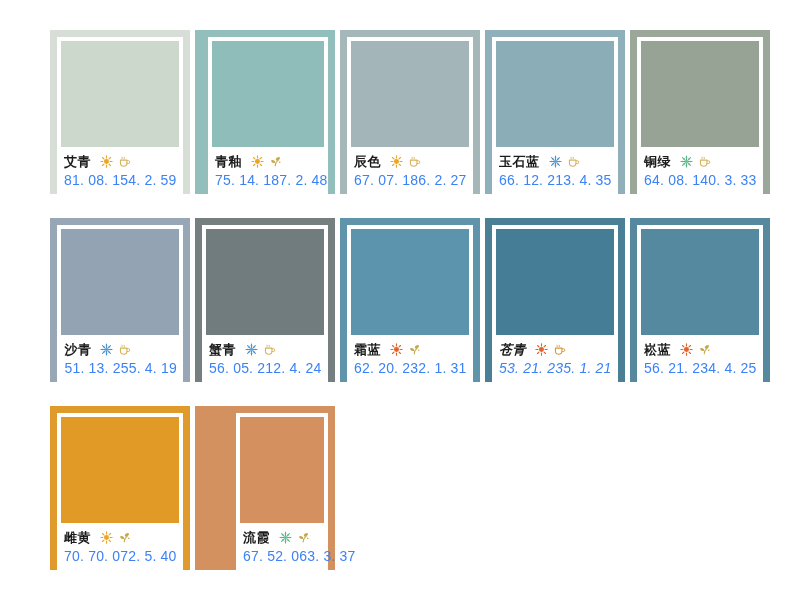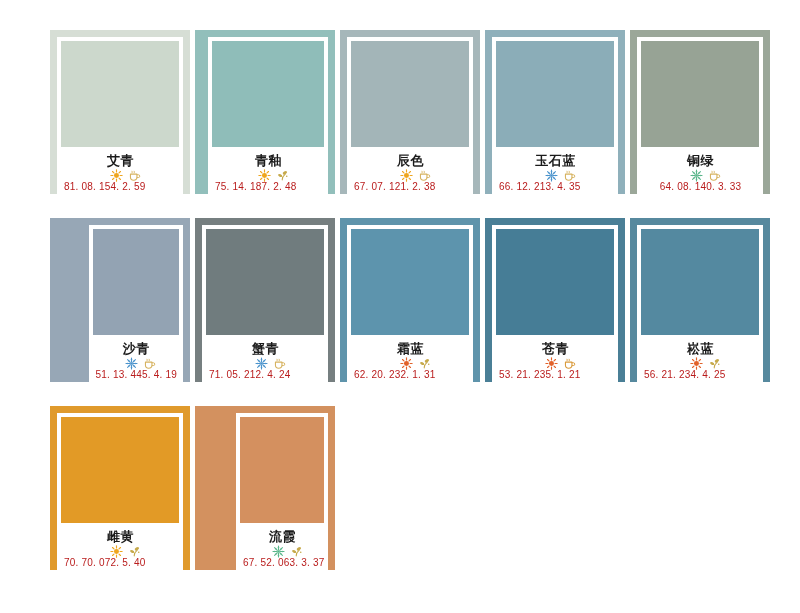--- a/index.html
+++ b/index.html
@@ -57,21 +57,21 @@
 
   .label-block {
     background: #ffffff;
     padding: 6px 2px 0 3px;
     box-sizing: border-box;
     flex: 1;
   }
 
   .name-line {
     display: flex;
-    flex-direction: column;
+    flex-direction: row;
     align-items: center;
     height: 17px;
   }
 
   .cname {
     font-family: "DejaVu Sans", "Liberation Sans", sans-serif;
     font-size: 13px;
     font-weight: 700;
     color: #1b1b1b;
     letter-spacing: 0.5px;
@@ -88,26 +88,26 @@
   }
 
   .icon {
     width: 13px;
     height: 13px;
     display: block;
   }
 
   .code {
     font-family: "Liberation Sans", "DejaVu Sans", sans-serif;
-    font-size: 10px;
+    font-size: 14px;
     font-weight: 400;
-    color: #b91c1c;
+    color: #3b82f6;
     letter-spacing: 0.2px;
     line-height: 17px;
-    margin-top: 8px;
+    margin-top: 2px;
     white-space: nowrap;
   }
 </style>
 </head>
 <body>
 
 <div id="grid">
     <div class="row">
       <div class="card" style="background: rgb(214, 222, 213);">
         <div class="card-inner">
@@ -188,21 +188,21 @@
                   <line x1="16.66690475583121" y1="7.333095244168786" x2="19.353910524340094" y2="4.646089475659904" stroke="#efa61e" stroke-width="2.1" stroke-linecap="round"></line>
                 </svg>
                 <svg viewBox="0 0 24 24" class="icon">
                   <path d="M4.5 9.5 h12 v5.2 a6 6 0 0 1 -12 0 z" fill="none" stroke="#d6b25e" stroke-width="2" stroke-linejoin="round"></path>
                   <path d="M16.8 10.6 h2.3 a2.6 2.6 0 0 1 0 5.2 h-2.0" fill="none" stroke="#d6b25e" stroke-width="1.8" stroke-linecap="round"></path>
                   <path d="M7.5 7.2 q1.2 -1.6 0 -3.2" fill="none" stroke="#d6b25e" stroke-width="1.6" stroke-linecap="round"></path>
                   <path d="M11.5 7.2 q1.2 -1.6 0 -3.2" fill="none" stroke="#d6b25e" stroke-width="1.6" stroke-linecap="round"></path>
                 </svg>
               </span>
             </div>
-            <div class="code">67. 07. 121. 2. 38</div>
+            <div class="code">67. 07. 186. 2. 27</div>
           </div>
         </div>
       </div>
       <div class="card" style="background: rgb(143, 176, 187);">
         <div class="card-inner">
           <div class="swatch" style="background: rgb(139, 173, 184);"></div>
           <div class="label-block">
             <div class="name-line">
               <span class="cname">玉石蓝</span>
               <span class="icons">
@@ -230,21 +230,21 @@
                   <path d="M16.8 10.6 h2.3 a2.6 2.6 0 0 1 0 5.2 h-2.0" fill="none" stroke="#d6b25e" stroke-width="1.8" stroke-linecap="round"></path>
                   <path d="M7.5 7.2 q1.2 -1.6 0 -3.2" fill="none" stroke="#d6b25e" stroke-width="1.6" stroke-linecap="round"></path>
                   <path d="M11.5 7.2 q1.2 -1.6 0 -3.2" fill="none" stroke="#d6b25e" stroke-width="1.6" stroke-linecap="round"></path>
                 </svg>
               </span>
             </div>
             <div class="code">66. 12. 213. 4. 35</div>
           </div>
         </div>
       </div>
-      <div class="card" style="background: rgb(155, 167, 153); text-align: center;">
+      <div class="card" style="background: rgb(155, 167, 153);">
         <div class="card-inner">
           <div class="swatch" style="background: rgb(151, 163, 149);"></div>
           <div class="label-block">
             <div class="name-line">
               <span class="cname">铜绿</span>
               <span class="icons">
                 <svg viewBox="0 0 24 24" class="icon">
                   <circle cx="12" cy="12" r="2.4" fill="#59b58a"></circle>
                   <line x1="15.2" y1="12" x2="22.2" y2="12" stroke="#59b58a" stroke-width="2" stroke-linecap="round"></line>
                   <circle cx="19.2" cy="12" r="1.5" fill="#59b58a"></circle>
@@ -304,21 +304,21 @@
                   <circle cx="17.09116882454314" cy="6.908831175456856" r="1.5" fill="#4a93cc"></circle>
                 </svg>
                 <svg viewBox="0 0 24 24" class="icon">
                   <path d="M4.5 9.5 h12 v5.2 a6 6 0 0 1 -12 0 z" fill="none" stroke="#d6b25e" stroke-width="2" stroke-linejoin="round"></path>
                   <path d="M16.8 10.6 h2.3 a2.6 2.6 0 0 1 0 5.2 h-2.0" fill="none" stroke="#d6b25e" stroke-width="1.8" stroke-linecap="round"></path>
                   <path d="M7.5 7.2 q1.2 -1.6 0 -3.2" fill="none" stroke="#d6b25e" stroke-width="1.6" stroke-linecap="round"></path>
                   <path d="M11.5 7.2 q1.2 -1.6 0 -3.2" fill="none" stroke="#d6b25e" stroke-width="1.6" stroke-linecap="round"></path>
                 </svg>
               </span>
             </div>
-            <div class="code">51. 13. 445. 4. 19</div>
+            <div class="code">51. 13. 255. 4. 19</div>
           </div>
         </div>
       </div>
       <div class="card" style="background: rgb(118, 127, 128);">
         <div class="card-inner">
           <div class="swatch" style="background: rgb(112, 124, 126);"></div>
           <div class="label-block">
             <div class="name-line">
               <span class="cname">蟹青</span>
               <span class="icons">
@@ -342,21 +342,21 @@
                   <circle cx="17.09116882454314" cy="6.908831175456856" r="1.5" fill="#4a93cc"></circle>
                 </svg>
                 <svg viewBox="0 0 24 24" class="icon">
                   <path d="M4.5 9.5 h12 v5.2 a6 6 0 0 1 -12 0 z" fill="none" stroke="#d6b25e" stroke-width="2" stroke-linejoin="round"></path>
                   <path d="M16.8 10.6 h2.3 a2.6 2.6 0 0 1 0 5.2 h-2.0" fill="none" stroke="#d6b25e" stroke-width="1.8" stroke-linecap="round"></path>
                   <path d="M7.5 7.2 q1.2 -1.6 0 -3.2" fill="none" stroke="#d6b25e" stroke-width="1.6" stroke-linecap="round"></path>
                   <path d="M11.5 7.2 q1.2 -1.6 0 -3.2" fill="none" stroke="#d6b25e" stroke-width="1.6" stroke-linecap="round"></path>
                 </svg>
               </span>
             </div>
-            <div class="code">71. 05. 212. 4. 24</div>
+            <div class="code">56. 05. 212. 4. 24</div>
           </div>
         </div>
       </div>
       <div class="card" style="background: rgb(95, 148, 171);">
         <div class="card-inner">
           <div class="swatch" style="background: rgb(93, 148, 173);"></div>
           <div class="label-block">
             <div class="name-line">
               <span class="cname">霜蓝</span>
               <span class="icons">
@@ -376,21 +376,21 @@
                   <ellipse cx="16.4" cy="7" rx="4.4" ry="2.6" fill="#c6a94a" transform="rotate(-34 16.4 7.0)"></ellipse>
                   <ellipse cx="7.6" cy="12" rx="4" ry="2.4" fill="#c6a94a" transform="rotate(24 7.6 12.0)"></ellipse>
                   <circle cx="19.8" cy="13.4" r="1.5" fill="#c6a94a"></circle>
                 </svg>
               </span>
             </div>
             <div class="code">62. 20. 232. 1. 31</div>
           </div>
         </div>
       </div>
-      <div class="card" style="background: rgb(74, 127, 150);">
+      <div class="card" style="background: rgb(74, 127, 150); font-style: italic;">
         <div class="card-inner">
           <div class="swatch" style="background: rgb(70, 125, 150);"></div>
           <div class="label-block">
             <div class="name-line">
               <span class="cname">苍青</span>
               <span class="icons">
                 <svg viewBox="0 0 24 24" class="icon">
                   <circle cx="12" cy="12" r="4.6" fill="#e2622a"></circle>
                   <line x1="18.6" y1="12" x2="22.4" y2="12" stroke="#e2622a" stroke-width="2.1" stroke-linecap="round"></line>
                   <line x1="16.66690475583121" y1="16.66690475583121" x2="19.353910524340094" y2="19.353910524340094" stroke="#e2622a" stroke-width="2.1" stroke-linecap="round"></line>

